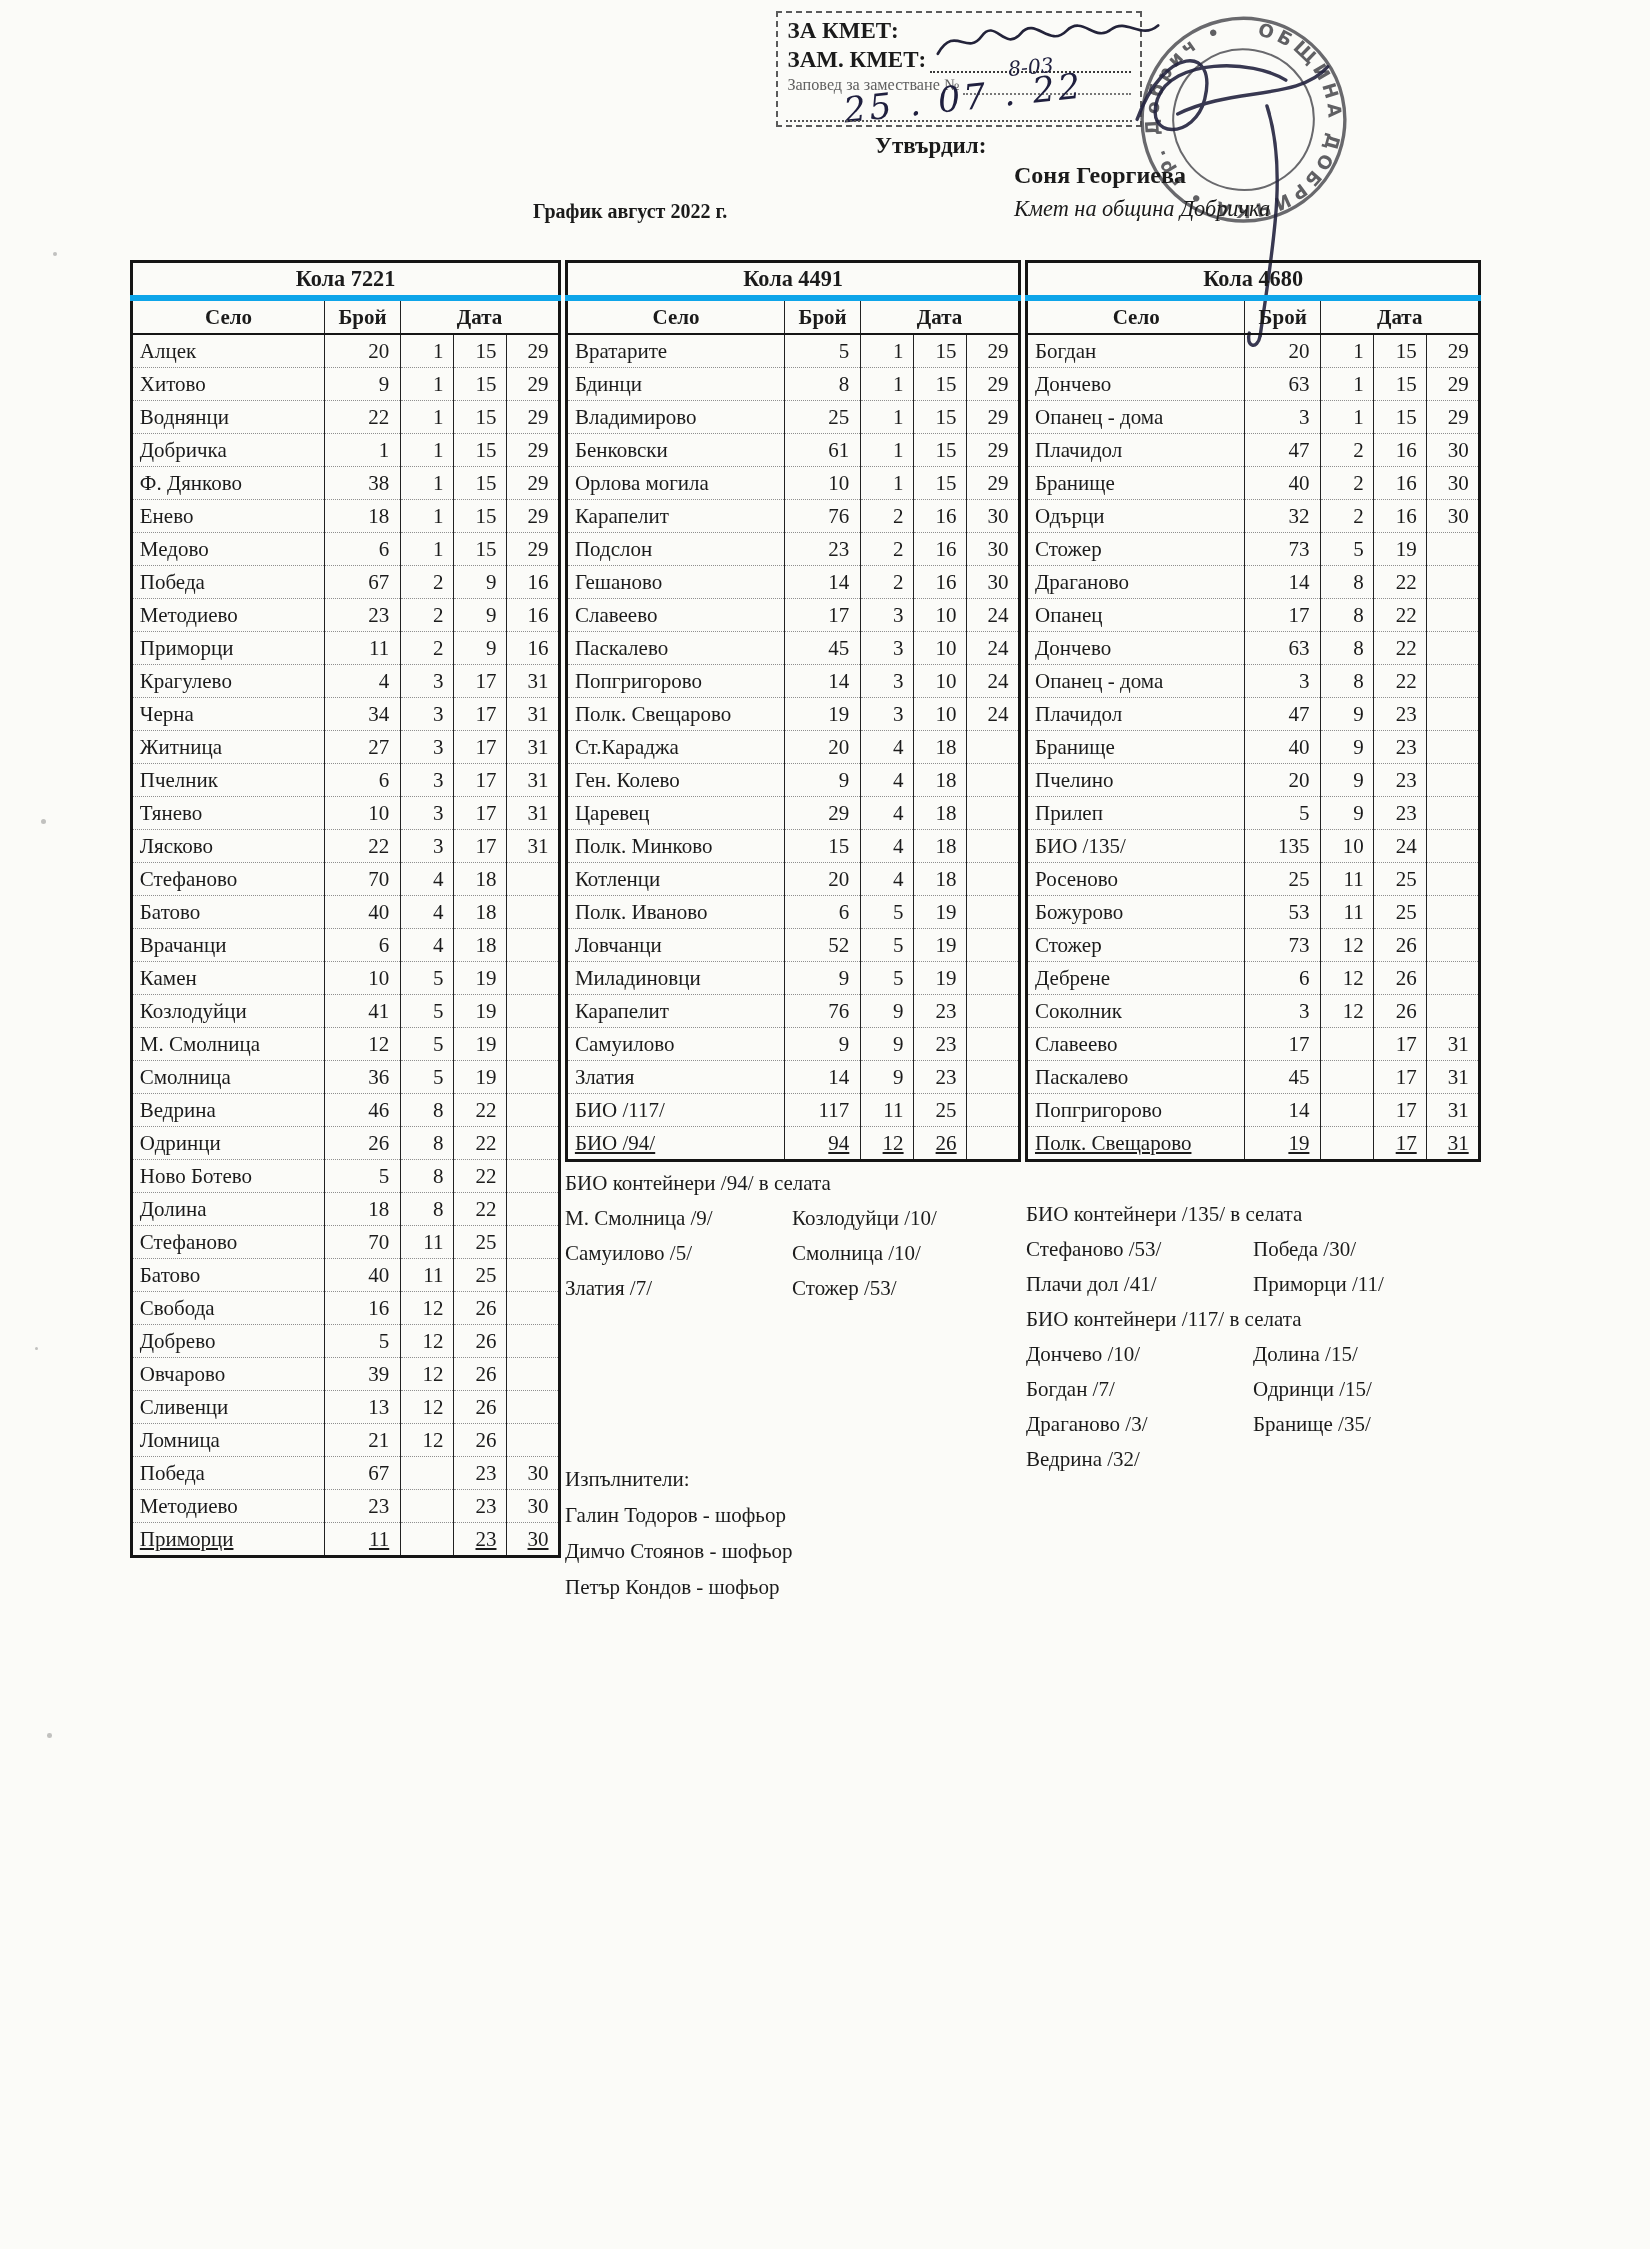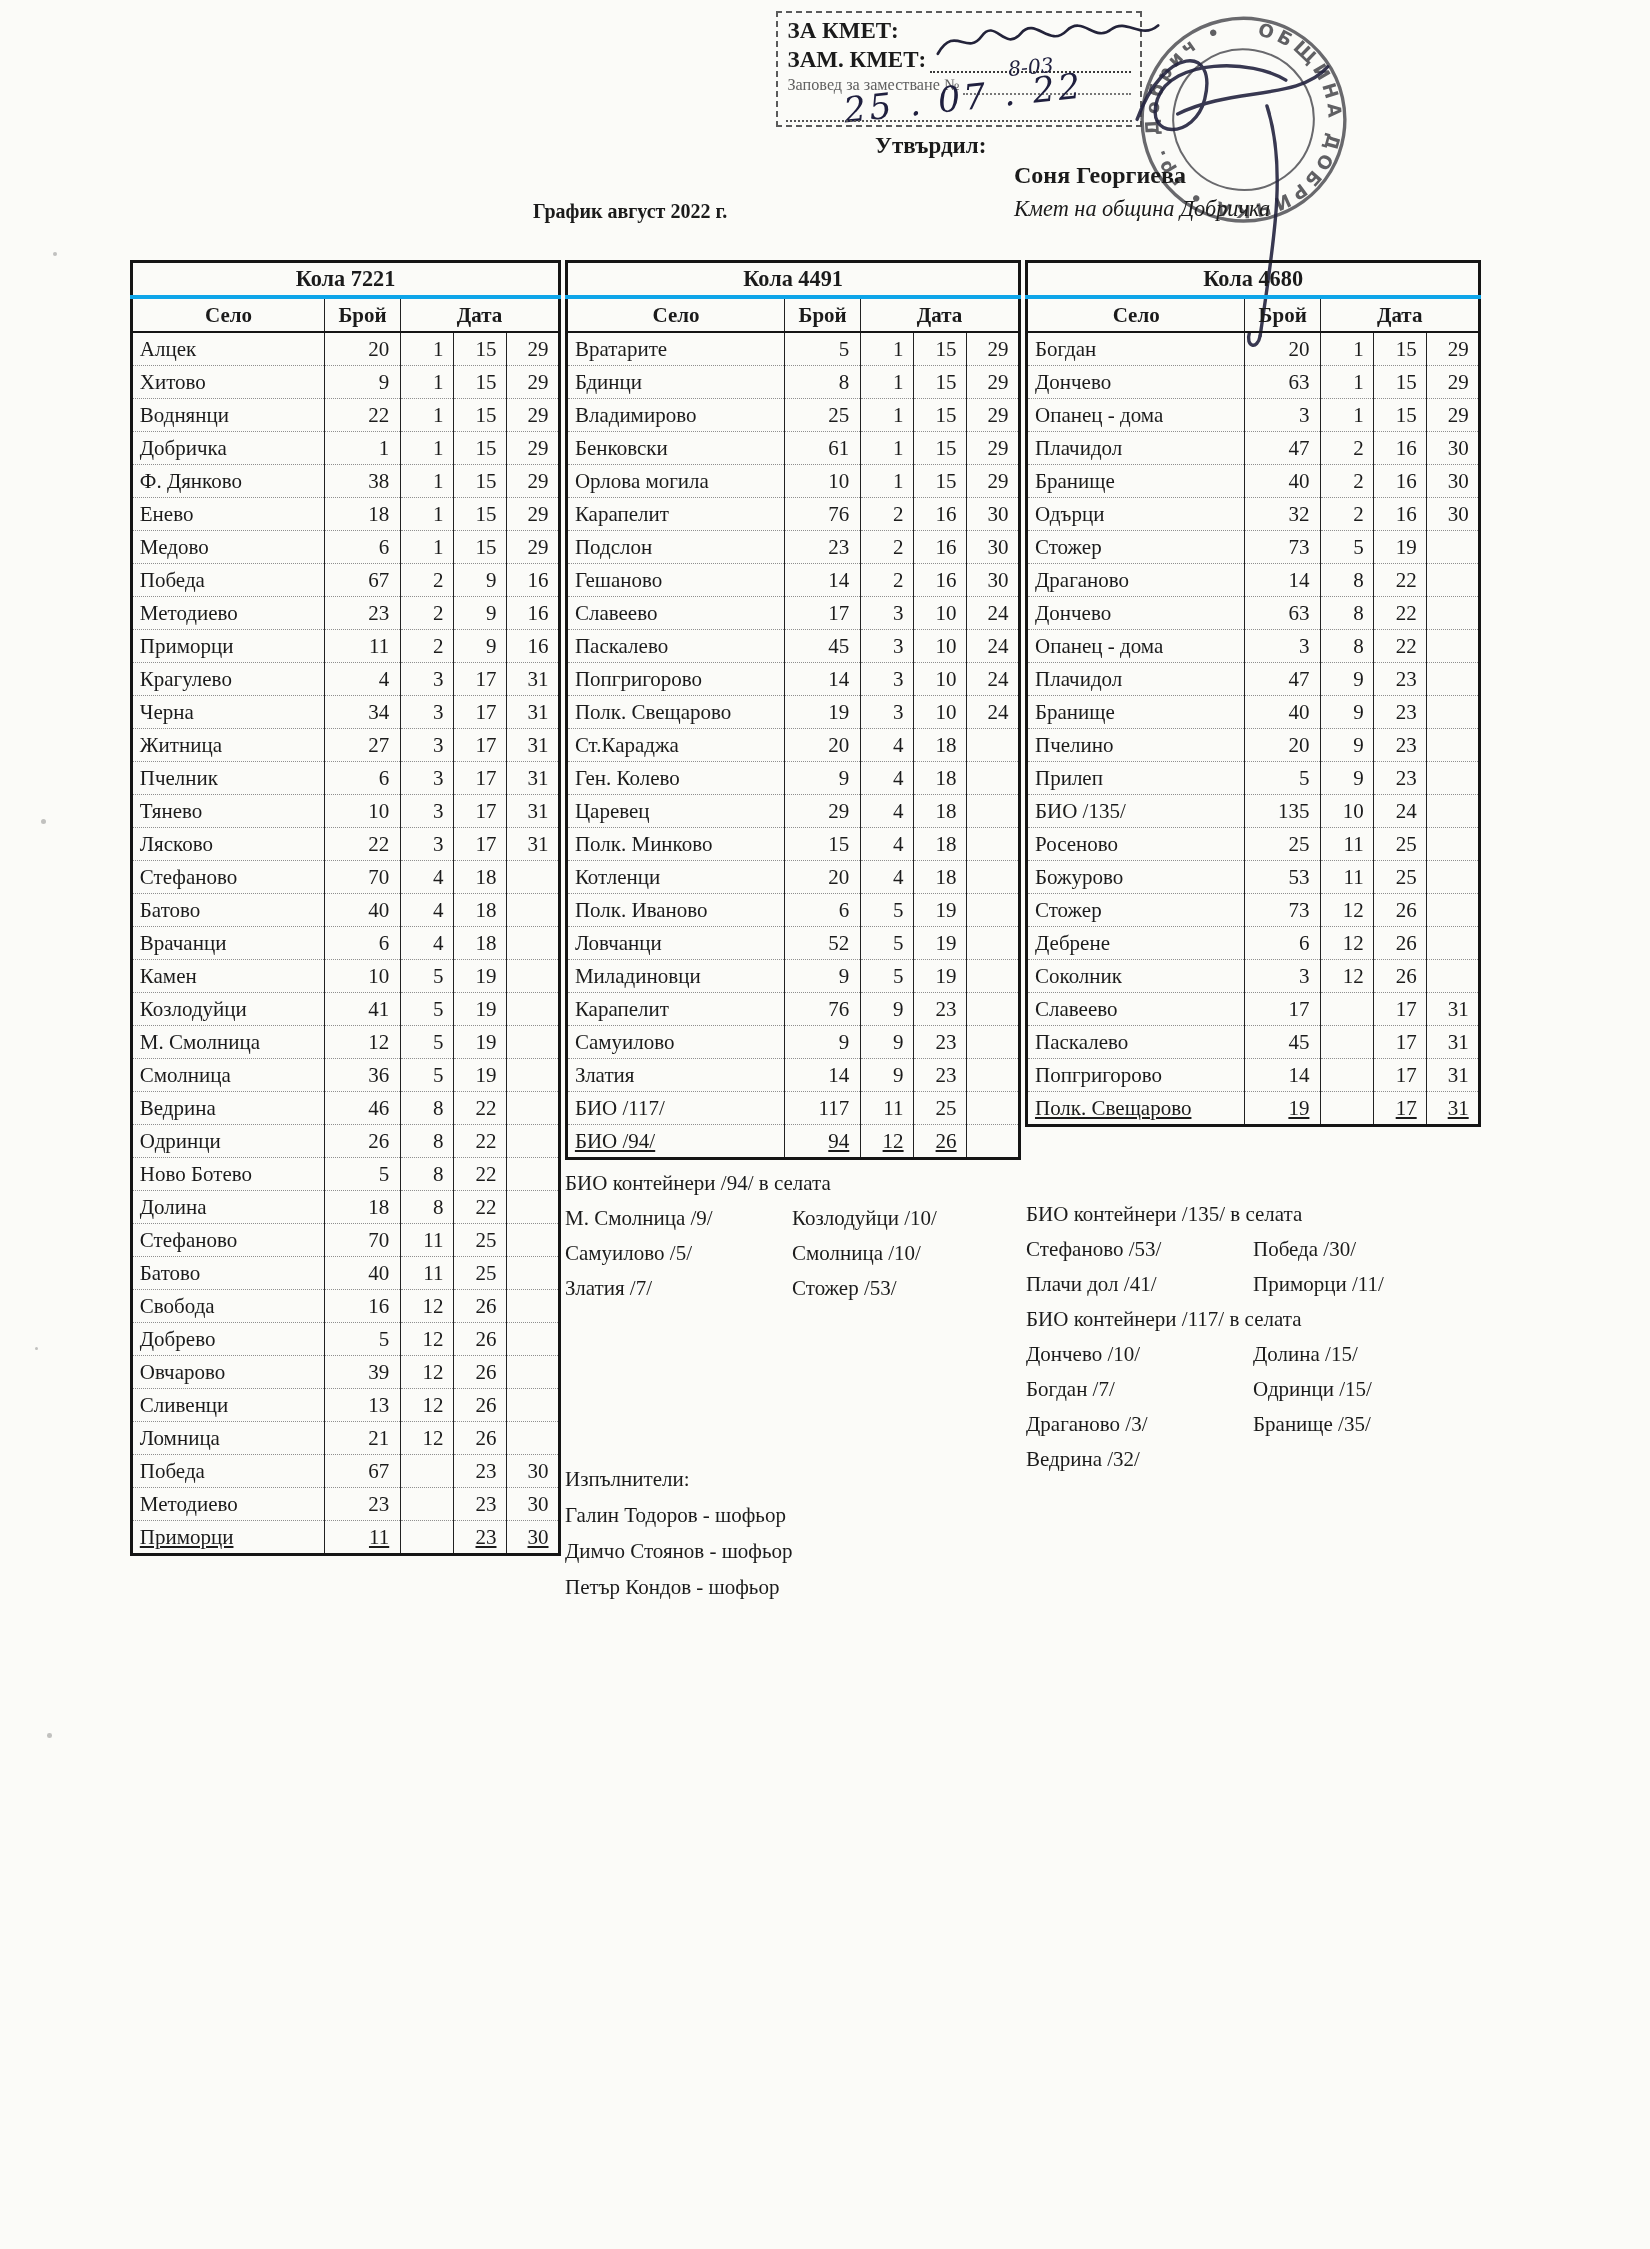--- a/index.html
+++ b/index.html
@@ -33,21 +33,21 @@
   .sig-zam{position:absolute;left:934px;top:12.2px;width:230px;height:64px;}
   .sig-big{position:absolute;left:1083px;top:17.6px;width:284px;height:338px;}
   
   .tables-wrap{position:absolute;left:130px;top:260px;display:flex;gap:4.1px;align-items:flex-start;}
   table.sched{border-collapse:collapse;border:3.4px solid #151515;table-layout:fixed;background:transparent;}
   table.sched th,table.sched td{
     border-left:1.4px solid #222;border-right:1.4px solid #222;
     font-size:21px;overflow:hidden;white-space:nowrap;
   }
   table.sched tr.title-row th{
-    border-bottom:4px solid #0ea5e9;font-weight:bold;text-align:center;
+    border-bottom:6px solid #0ea5e9;font-weight:bold;text-align:center;
     font-size:22.3px;height:30px;
   }
   table.sched tr.head-row th{
     border-bottom:2px solid #151515;font-weight:bold;text-align:center;height:30px;
   }
   table.sched tbody td{border-bottom:1.4px dotted #8f8f8f;height:32px;padding:0;}
   table.sched tbody tr:last-child td{border-bottom:none;text-decoration:underline;}
   td.c-selo{text-align:left;padding-left:6.8px !important;}
   td.c-broy{text-align:right;padding-right:10.8px !important;}
   td.c-date{text-align:right;padding-right:9.5px !important;}
@@ -657,20 +657,27 @@
         <tr>
           <td class="c-selo">Стожер</td>
           <td class="c-broy">73</td>
           <td class="c-date">5</td>
           <td class="c-date">19</td>
           <td class="c-date"></td>
         </tr>
         <tr>
           <td class="c-selo">Драганово</td>
           <td class="c-broy">14</td>
+          <td class="c-date">8</td>
+          <td class="c-date">22</td>
+          <td class="c-date"></td>
+        </tr>
+        <tr>
+          <td class="c-selo">Опанец</td>
+          <td class="c-broy">17</td>
           <td class="c-date">8</td>
           <td class="c-date">22</td>
           <td class="c-date"></td>
         </tr>
         <tr>
           <td class="c-selo">Дончево</td>
           <td class="c-broy">63</td>
           <td class="c-date">8</td>
           <td class="c-date">22</td>
           <td class="c-date"></td>

